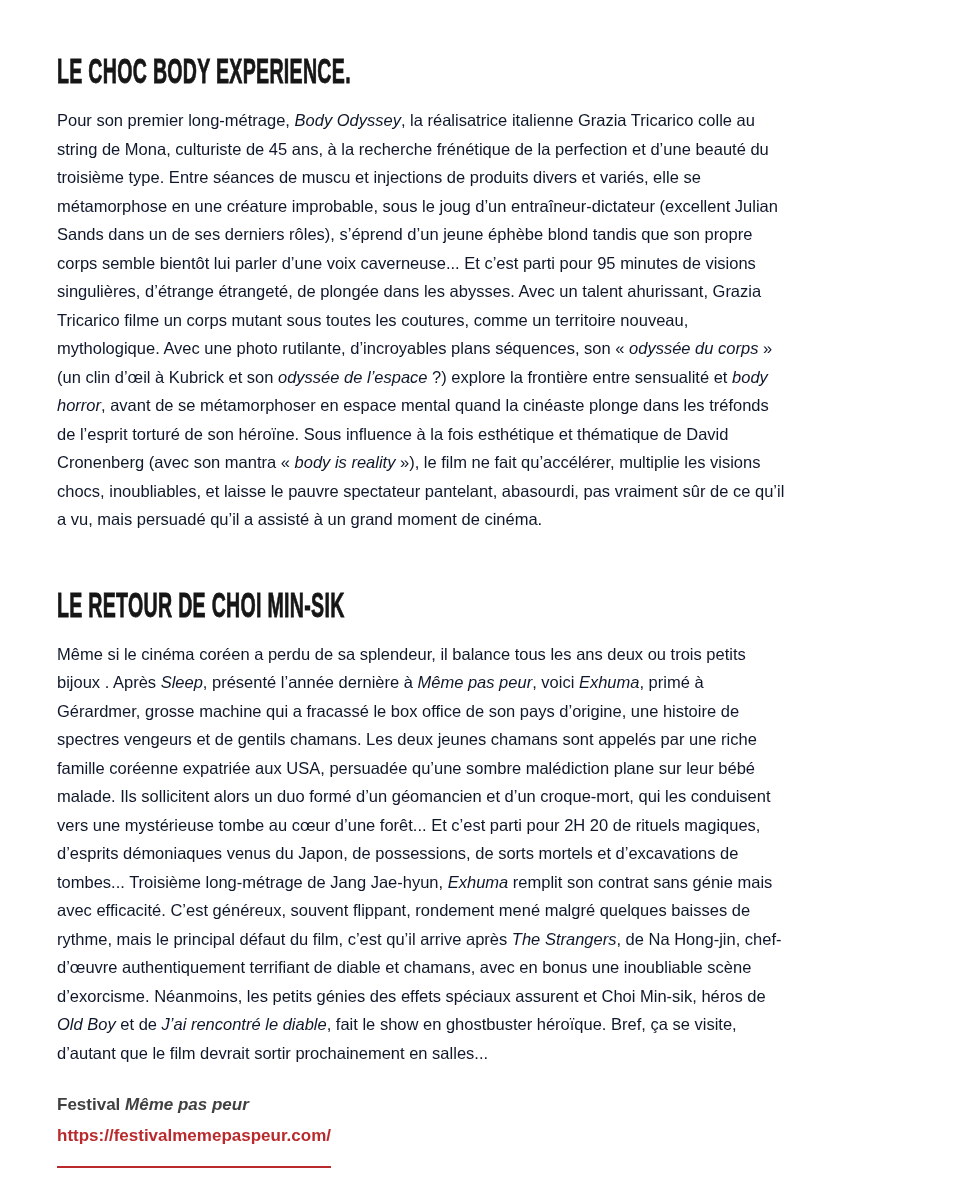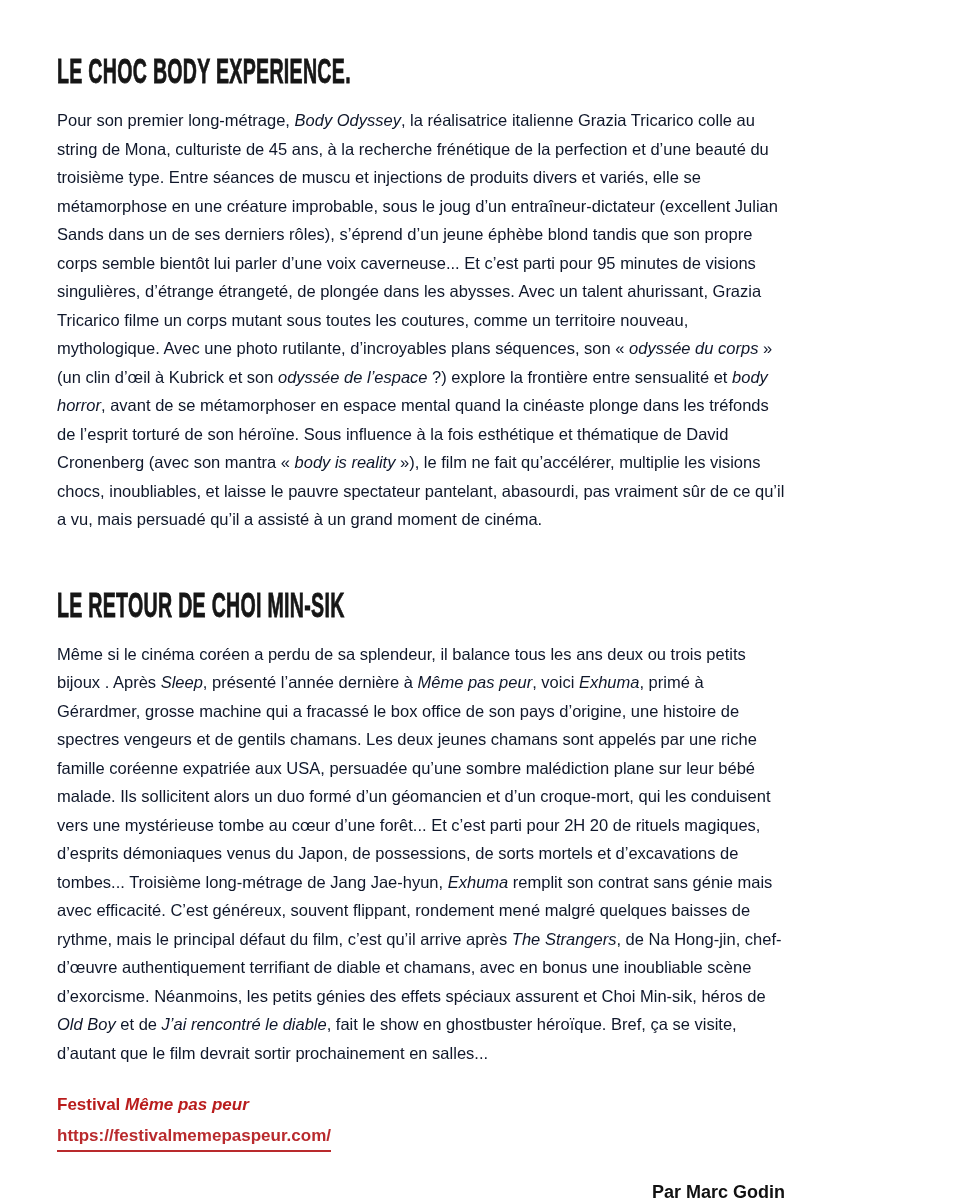--- a/index.html
+++ b/index.html
@@ -51,31 +51,31 @@
   .section + .section {
     margin-top: 56px;
   }
   .footer-block {
     margin-top: 24px;
   }
   .festival-line {
     font-size: 17px;
     line-height: 28px;
     font-weight: 700;
-    color: #b91c1c;
+    color: #404040;
   }
   .festival-link {
     display: inline-block;
     font-size: 17px;
     line-height: 24px;
     font-weight: 700;
     color: var(--accent-red, #b92a2d);
     text-decoration: none;
     border-bottom: 2.5px solid var(--accent-red, #b92a2d);
-    padding-bottom: 2px;
+    padding-bottom: 18px;
     margin-top: 5px;
   }
   .byline {
     margin-top: 28px;
     text-align: right;
     font-size: 18px;
     line-height: 24px;
     font-weight: 700;
     color: #111111;
   }

